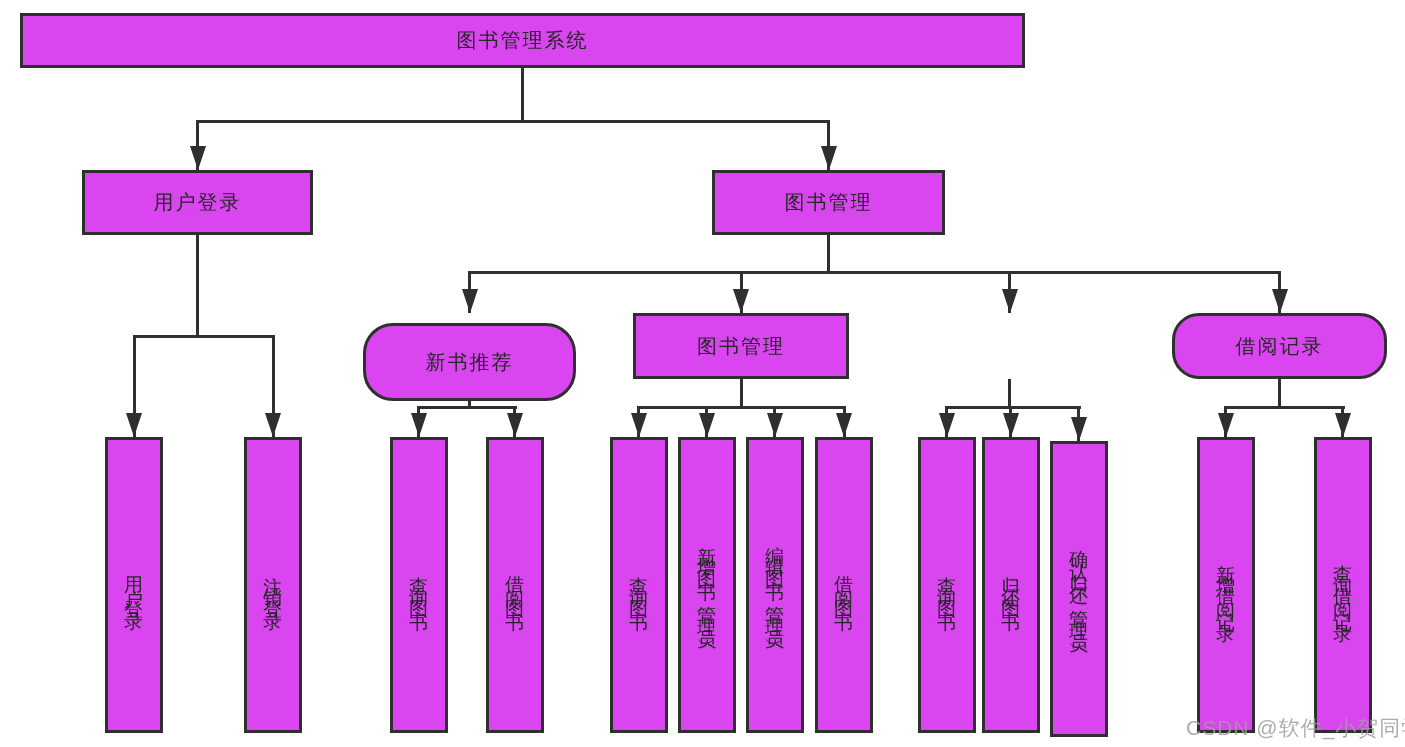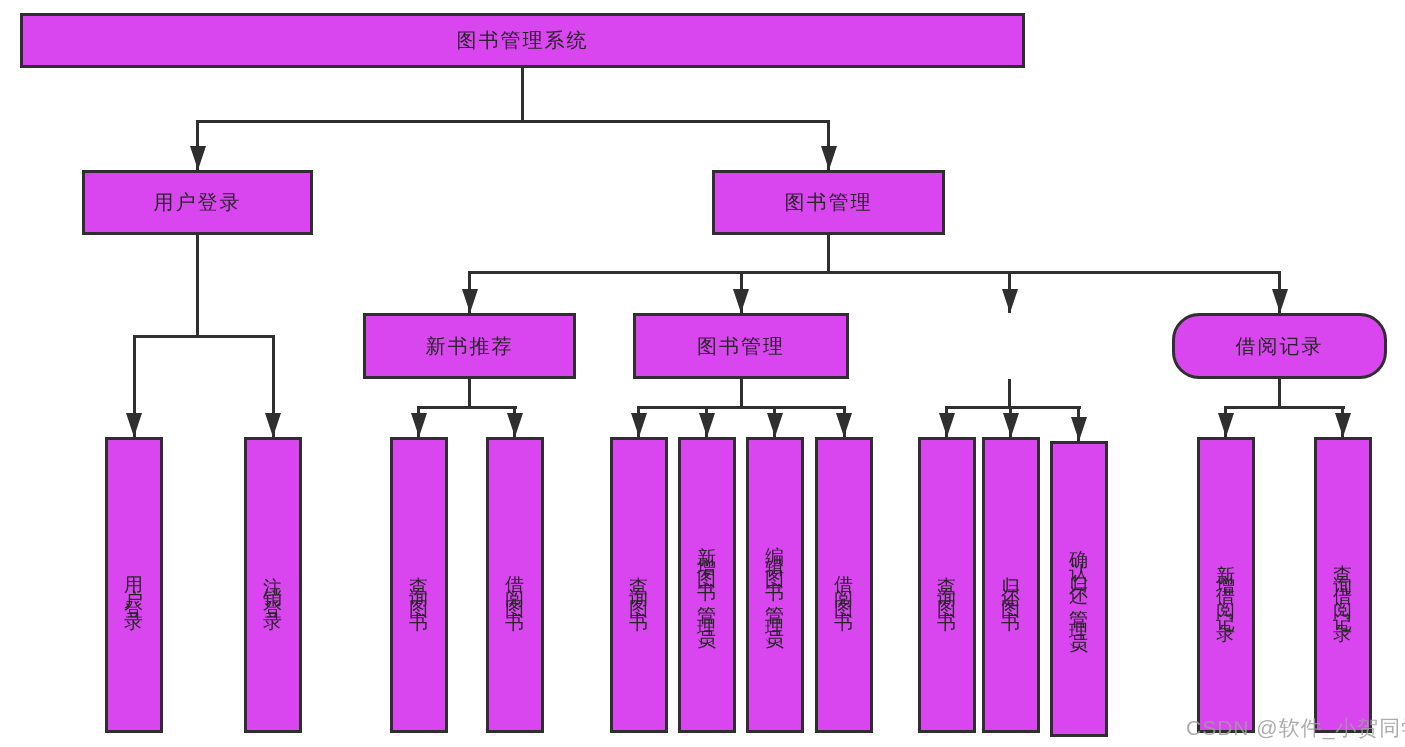--- a/index.html
+++ b/index.html
@@ -121,21 +121,21 @@
     <span>图书管理系统</span>
   </div>
 
   <div class="box" style="left:82px; top:170px; width:231px; height:65px;">
     <span>用户登录</span>
   </div>
   <div class="box" style="left:712px; top:170px; width:233px; height:65px;">
     <span>图书管理</span>
   </div>
 
-  <div class="box" style="left:363px; top:313px; width:213px; height:66px;">
+  <div class="box" style="left:363px; top:323px; width:213px; height:78px;border-radius:30px;">
     <span>新书推荐</span>
   </div>
   <div class="box" style="left:633px; top:313px; width:216px; height:66px;">
     <span>图书管理</span>
   </div>
   <div class="box" style="left:1172px; top:313px; width:215px; height:66px;border-radius:27px;">
     <span>借阅记录</span>
   </div>
 
   <div class="box vbox" style="left:105px; top:437px; width:58px; height:296px;">

